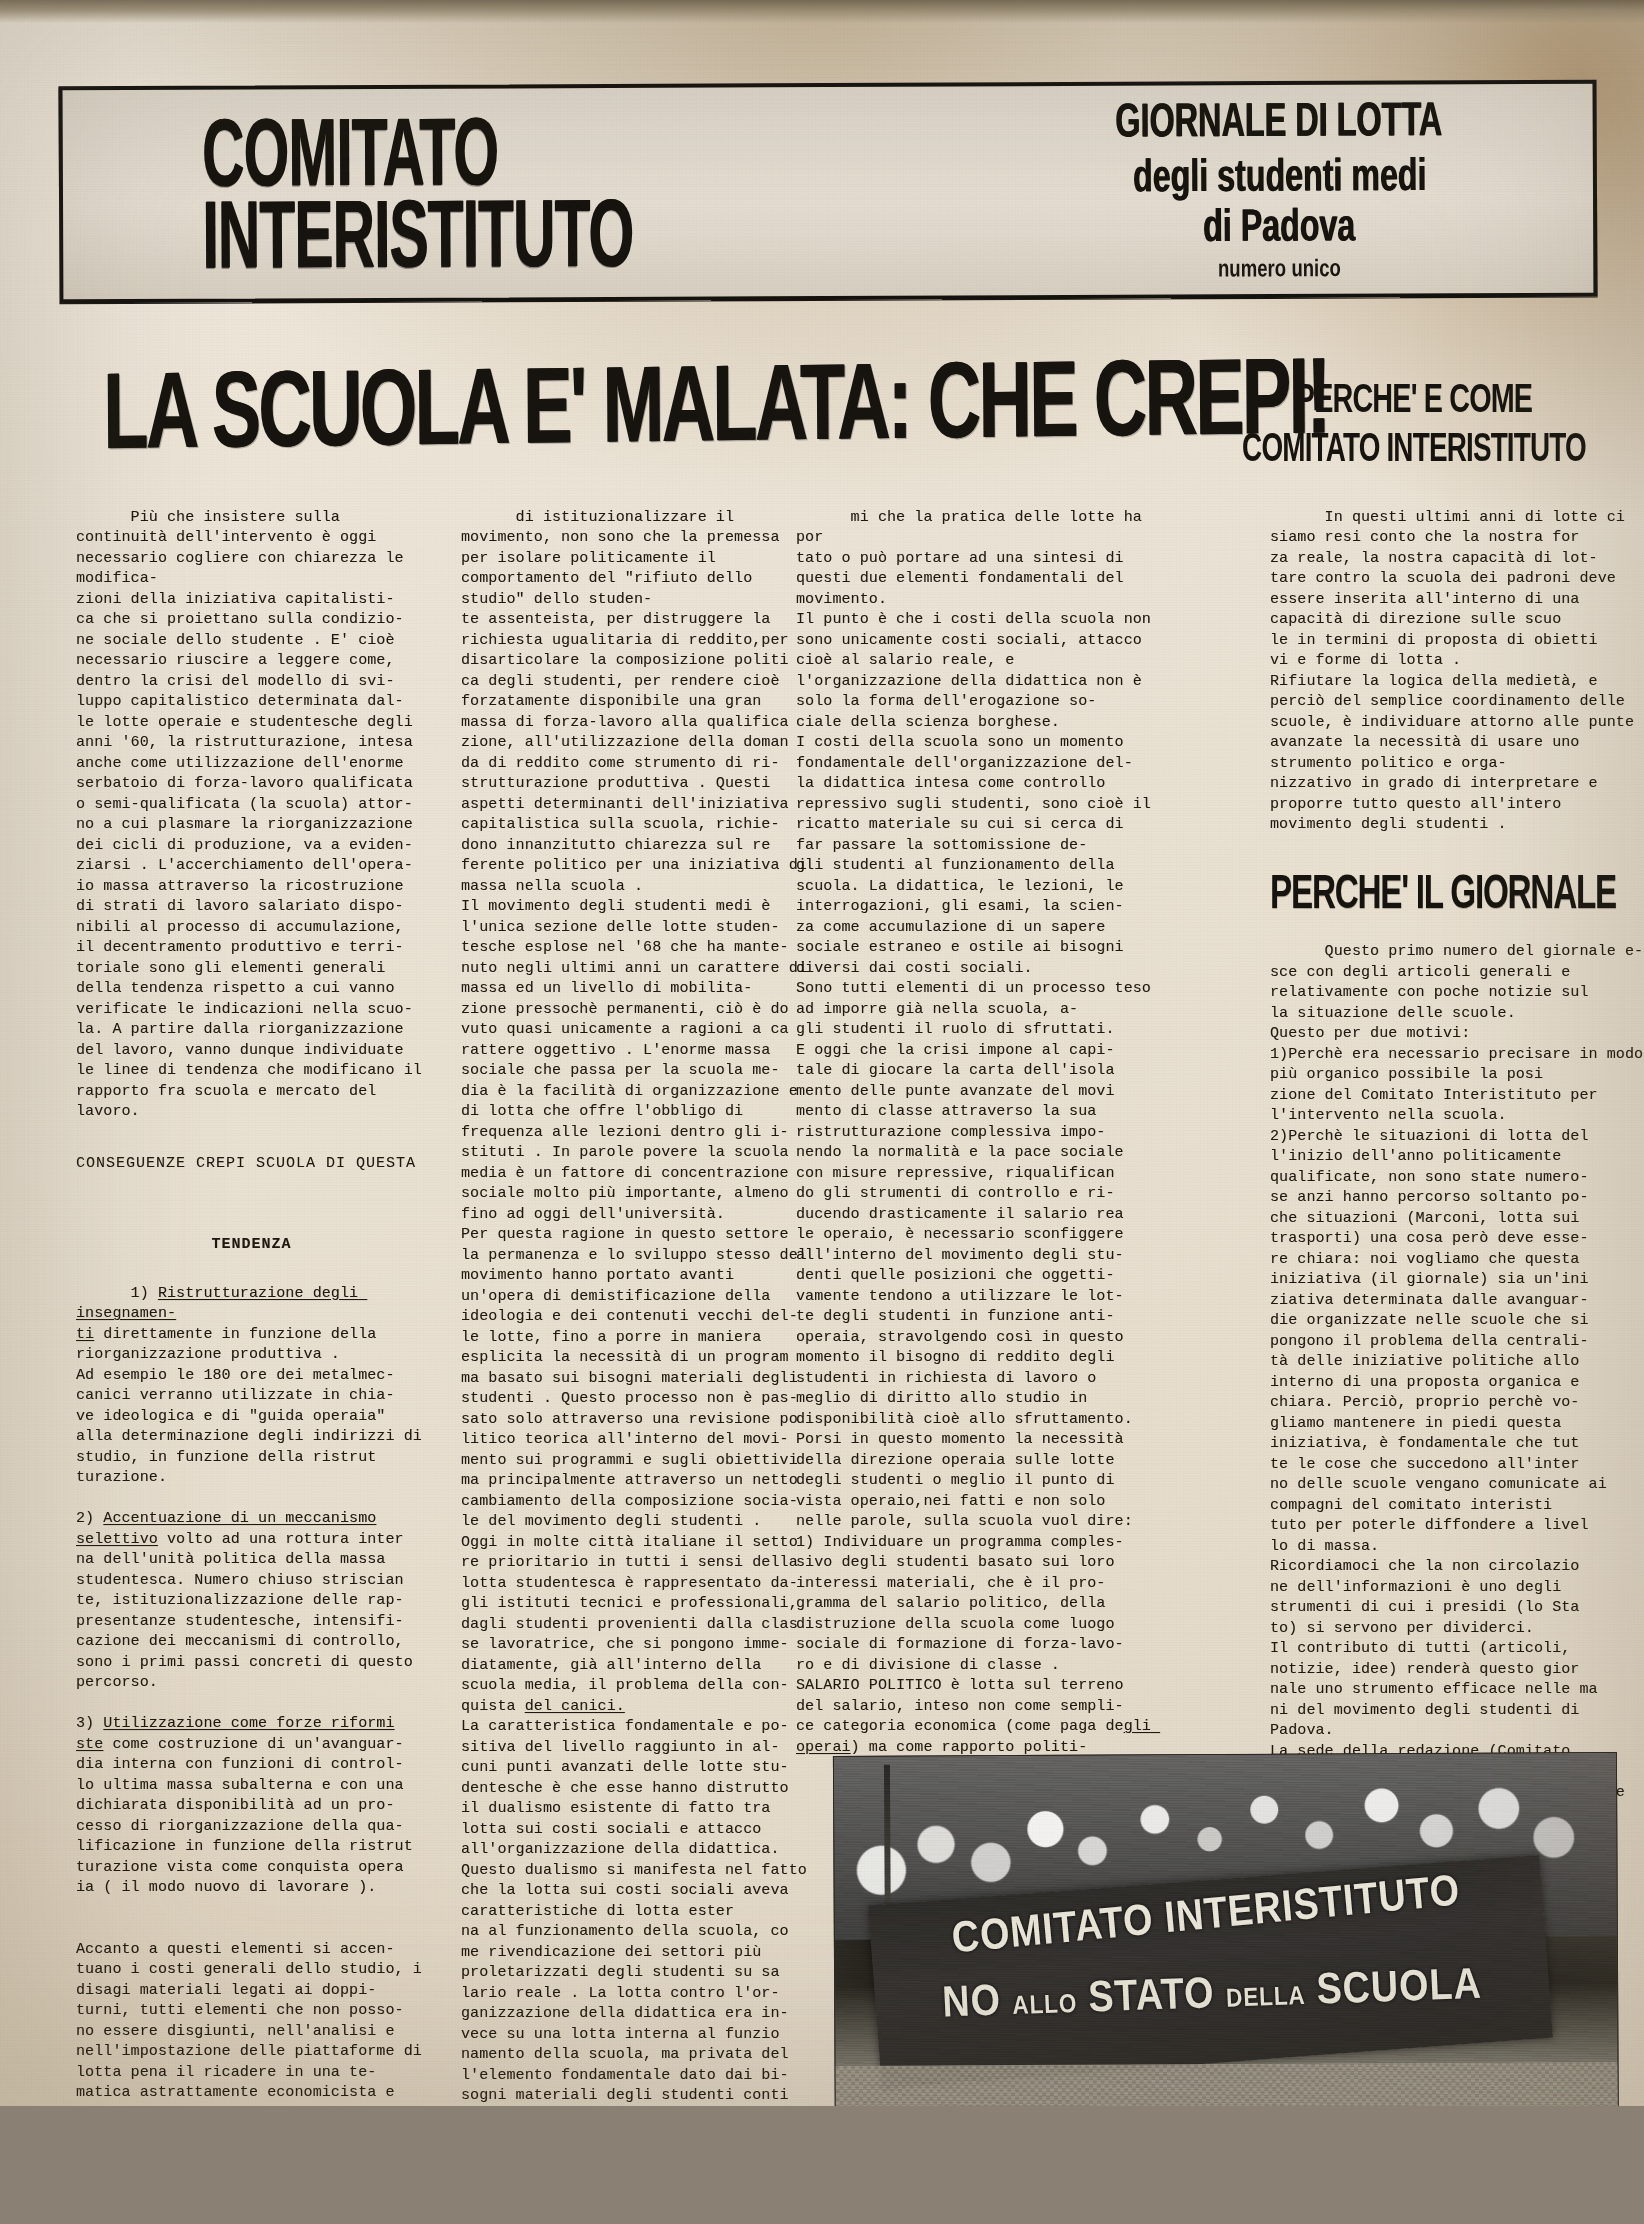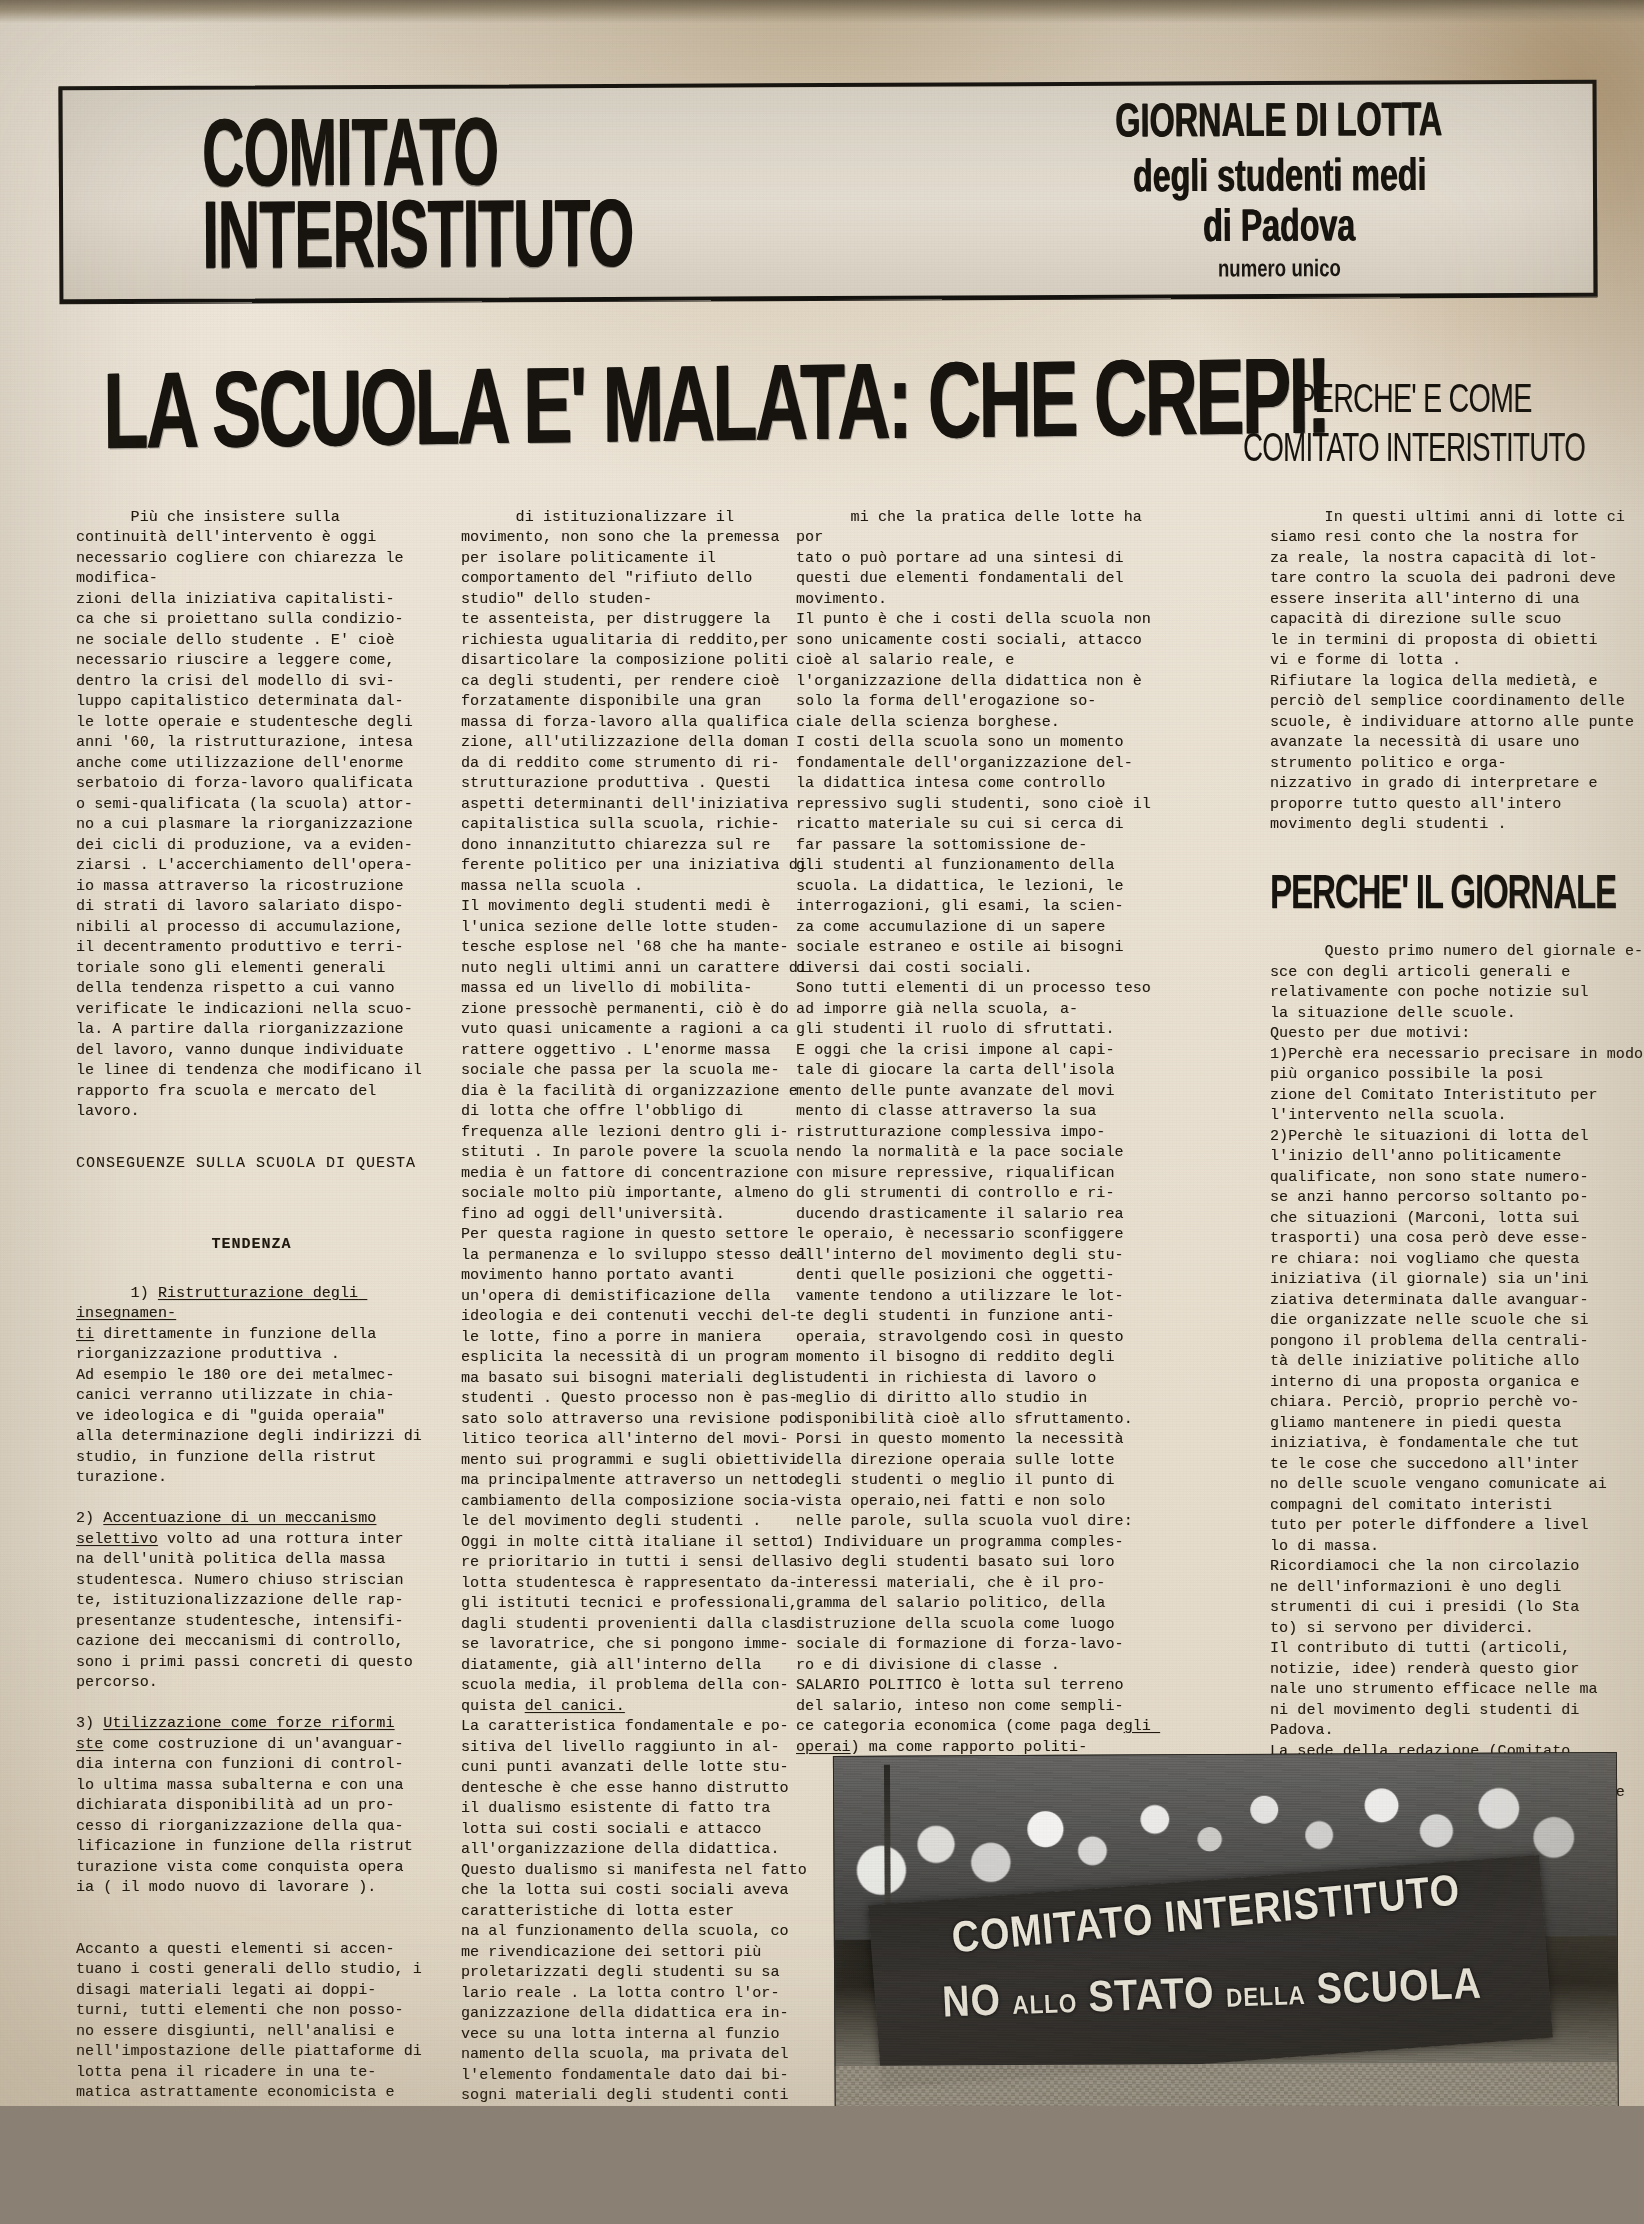--- a/index.html
+++ b/index.html
@@ -142,21 +142,21 @@
     transform-origin: left center;
     text-shadow: 0.9px 0 0 #17140f, 1.7px 0.9px 0 rgba(0,0,0,.25);
   }
   .headline-right {
     position: absolute;
     left: 1213px;
     top: 381px;
     width: 402px;
     text-align: center;
     font-family: "Liberation Sans", sans-serif;
-    font-weight: 400;
+    font-weight: 700;
     color: #17140f;
     letter-spacing: -0.9px;
   }
   .hr-1 {
     font-size: 30px;
     transform: scaleX(.96) scaleY(1.38);
     white-space: nowrap;
   }
   .hr-2 {
     font-size: 30px;
@@ -361,21 +361,21 @@
 ca che si proiettano sulla condizio-
 ne sociale dello studente . E' cioè necessario riuscire a leggere come, dentro la crisi del modello di svi-
 luppo capitalistico determinata dal-
 le lotte operaie e studentesche degli anni '60, la ristrutturazione, intesa anche come utilizzazione dell'enorme serbatoio di forza-lavoro qualificata o semi-qualificata (la scuola) attor-
 no a cui plasmare la riorganizzazione dei cicli di produzione, va a eviden-
 ziarsi . L'accerchiamento dell'opera-
 io massa attraverso la ricostruzione di strati di lavoro salariato dispo-
 nibili al processo di accumulazione, il decentramento produttivo e terri-
 toriale sono gli elementi generali della tendenza rispetto a cui vanno verificate le indicazioni nella scuo-
 la. A partire dalla riorganizzazione del lavoro, vanno dunque individuate le linee di tendenza che modificano il rapporto fra scuola e mercato del lavoro.</span>
-      <span class="cap-head">CONSEGUENZE SULLA SCUOLA DI QUESTA</span>
+      <span class="cap-head">CONSEGUENZE CREPI SCUOLA DI QUESTA</span>
       <span class="cap-head center">TENDENZA</span>
       <span>1) </span><span class="u">Ristrutturazione degli insegnamen-</span><br><span class="u">ti</span><span> direttamente in funzione della riorganizzazione produttiva .
 Ad esempio le 180 ore dei metalmec-
 canici verranno utilizzate in chia-
 ve ideologica e di "guida operaia" alla determinazione degli indirizzi di studio, in funzione della ristrut
 turazione.</span>
       <br><span>2) </span><span class="u">Accentuazione di un meccanismo</span><br><span class="u">selettivo</span><span> volto ad una rottura inter
 na dell'unità politica della massa studentesca. Numero chiuso striscian
 te, istituzionalizzazione delle rap-
 presentanze studentesche, intensifi-

